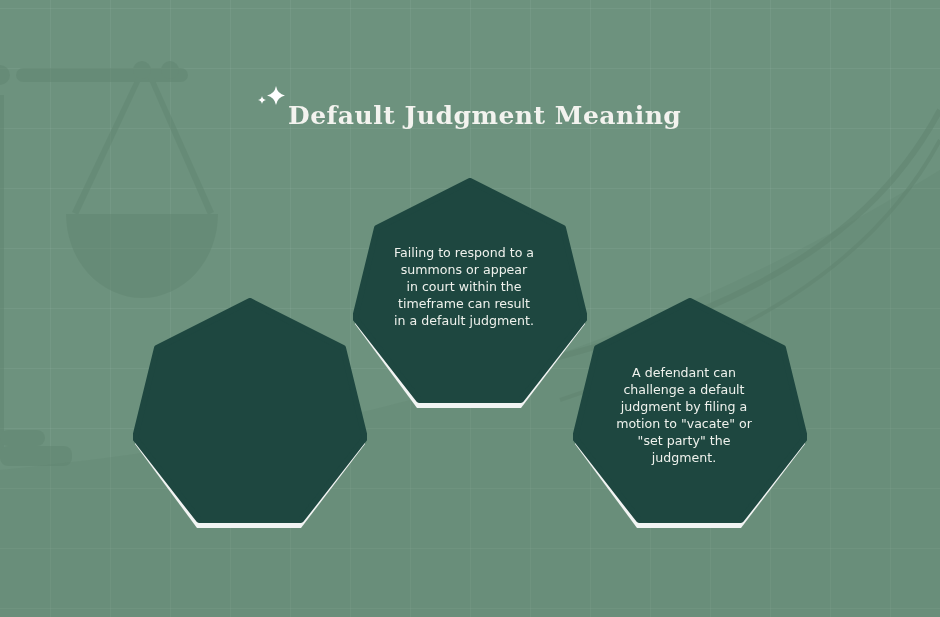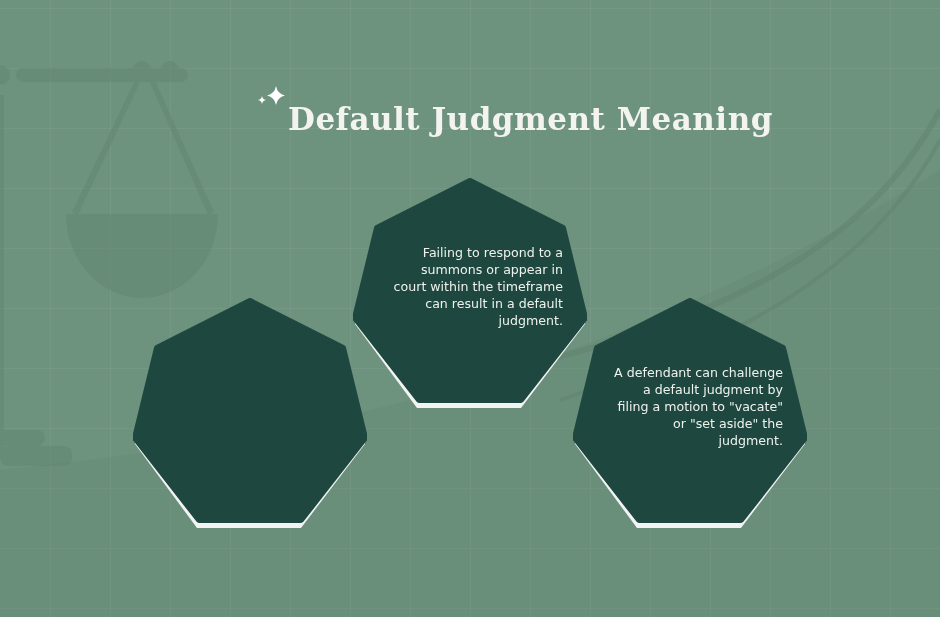--- a/index.html
+++ b/index.html
@@ -17,29 +17,29 @@
       background-position: 50px 8px;
     }
     .bg-decor { position: absolute; inset: 0; }
     .title-wrap {
       position: absolute; left: 255px; top: 84px; width: 420px; height: 50px;
     }
     .sparkle { position: absolute; left: 0; top: 0; }
     .title {
       position: absolute; left: 33px; top: 17px;
       font-family: "DejaVu Serif", serif; font-weight: bold;
-      font-size: 31px; color: #f3f3ef; letter-spacing: 0.5px; white-space: nowrap;
+      font-size: 25px; color: #f3f3ef; letter-spacing: 0.5px; white-space: nowrap;
     }
     .card {
       position: absolute; width: 234px; height: 230px;
     }
     .card svg { position: absolute; left: 0; top: 0; }
     .card-text {
-      position: absolute; left: 40px; right: 24px; top: 66px;
-      color: #eef1ec; font-size: 12.6px; line-height: 17px; text-align: right;
+      position: absolute; left: 40px; right: 52px; top: 66px;
+      color: #eef1ec; font-size: 12.6px; line-height: 17px; text-align: center;
       font-family: "DejaVu Sans", sans-serif;
     }
   </style>
 </head>
 <body>
 
 <div class="bg-grid"></div>
 
 <svg class="bg-decor" width="940" height="617">
   <g fill="#628672" opacity="0.55">
@@ -83,14 +83,14 @@
     <polygon points="117,3 210,50 232,140 168,222 66,222 2,140 24,50" fill="#1e4740" stroke="#1e4740" stroke-width="6" stroke-linejoin="round"></polygon>
   </svg>
   <div class="card-text">Failing to respond to a summons or appear in court within the timeframe can result in a default judgment.</div>
 </div>
 
 <div class="card" style="left:573px; top:298px;">
   <svg width="234" height="232" viewBox="0 0 234 232">
     <polygon points="117,5 210,52 232,142 168,226 64,226 2,142 24,52" fill="#f2f4f3" transform="translate(0,4)"></polygon>
     <polygon points="117,3 210,50 232,140 168,222 66,222 2,140 24,50" fill="#1e4740" stroke="#1e4740" stroke-width="6" stroke-linejoin="round"></polygon>
   </svg>
-  <div class="card-text">A defendant can challenge a default judgment by filing a motion to "vacate" or "set aside" the judgment.</div>
+  <div class="card-text">A defendant can challenge a default judgment by filing a motion to "vacate" or "set party" the judgment.</div>
 </div>
 
 </body></html>

